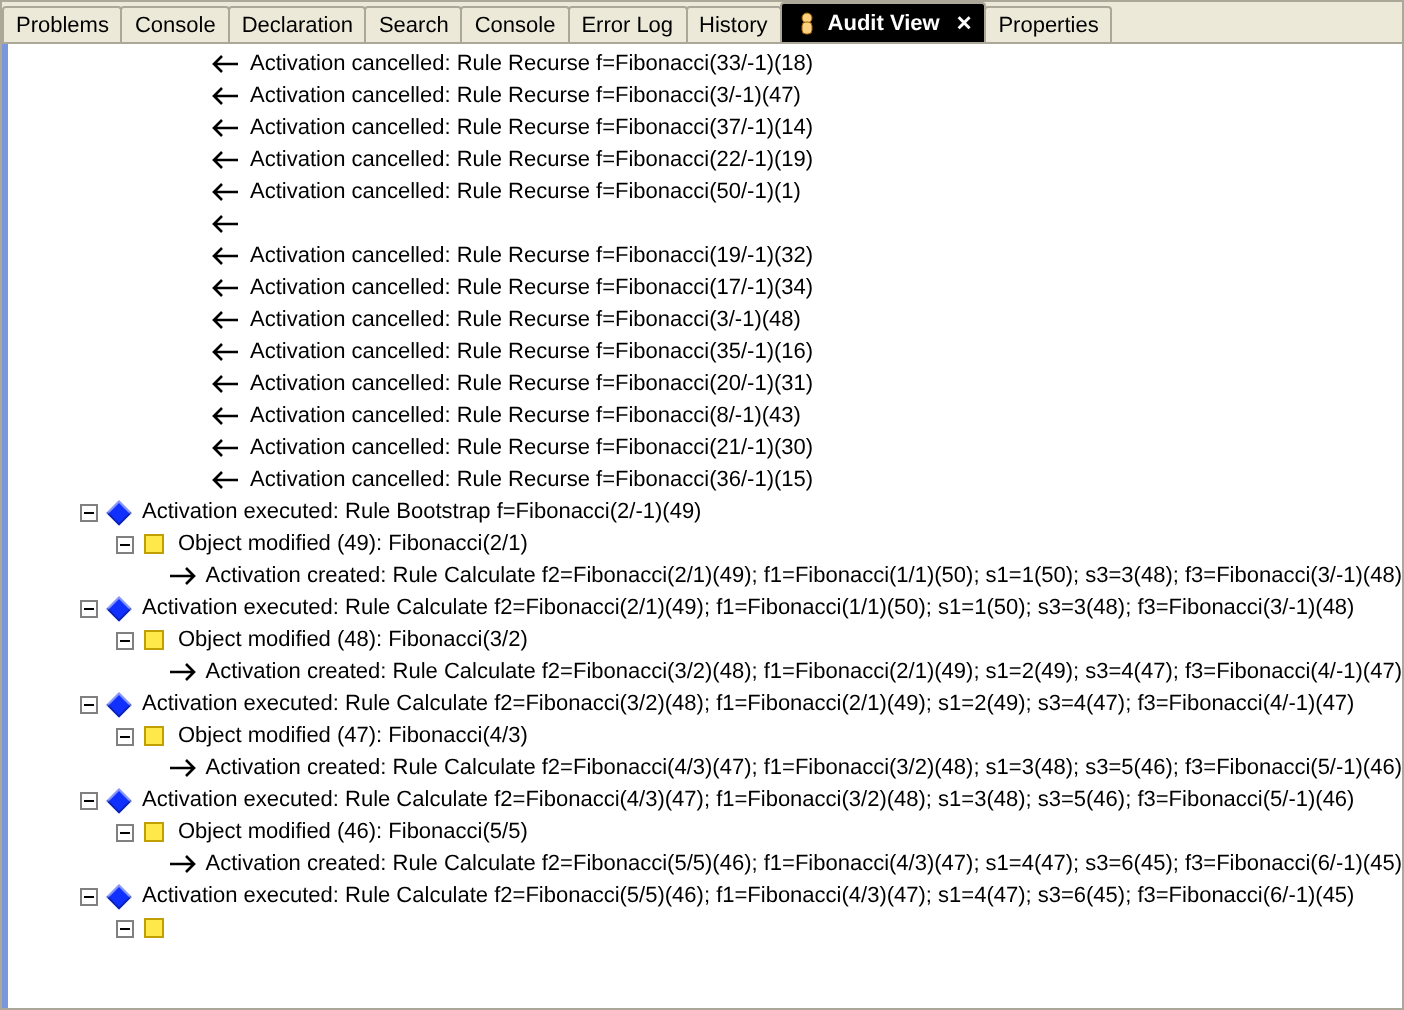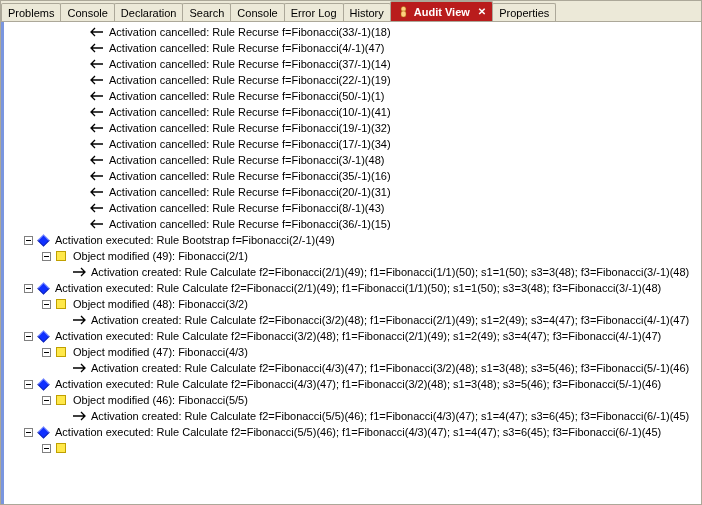--- a/index.html
+++ b/index.html
@@ -42,21 +42,21 @@
     cursor: default;
     position: relative;
     display: flex;
     align-items: center;
     gap: 4px;
     height: 13px;
     color: #000;
   }
   .tab.first { margin-left: 0; }
   .tab.active {
-    background: #b91c1c;
+    background: #000000;
     color: #fff;
     font-weight: bold;
     height: 15px;
     z-index: 2;
   }
   .tab.active .tab-icon {
     width: 13px;
     height: 13px;
     display: inline-block;
   }
@@ -67,21 +67,21 @@
   }
   .tab-icon svg { display: block; }
   .content-outer {
     flex: 1;
     background: #fff;
     border-left: 3px solid #7a96df;
     overflow: auto;
     box-sizing: border-box;
   }
   .tree {
-    padding: 2px 0 4px 0;
+    padding: 2px 0 4px 16px;
     white-space: nowrap;
   }
   .row {
     display: flex;
     align-items: center;
     height: 16px;
     line-height: 16px;
   }
   .indent {
     display: inline-block;
@@ -197,21 +197,21 @@
           <span class="indent"></span>
           <span class="indent"></span>
           <span class="indent"></span>
           <span class="indent"></span>
           <span style="width: 13px; display: inline-flex; align-items: center; justify-content: center;"></span>
           <span class="icon">
             <svg width="14" height="10">
               <path d="M5 1 L1 5 L5 9 M1 5 L13 5" stroke="#000" stroke-width="1.3" fill="none" stroke-linejoin="miter"></path>
             </svg>
           </span>
-          <span class="label">Activation cancelled: Rule Recurse f=Fibonacci(4/-1)(47)</span>
+          <span class="label">Activation cancelled: Rule Recurse f=Fibonacci(3/-1)(47)</span>
         </div>
         <div class="row">
           <span class="indent"></span>
           <span class="indent"></span>
           <span class="indent"></span>
           <span class="indent"></span>
           <span style="width: 13px; display: inline-flex; align-items: center; justify-content: center;"></span>
           <span class="icon">
             <svg width="14" height="10">
               <path d="M5 1 L1 5 L5 9 M1 5 L13 5" stroke="#000" stroke-width="1.3" fill="none" stroke-linejoin="miter"></path>
@@ -249,21 +249,20 @@
           <span class="indent"></span>
           <span class="indent"></span>
           <span class="indent"></span>
           <span class="indent"></span>
           <span style="width: 13px; display: inline-flex; align-items: center; justify-content: center;"></span>
           <span class="icon">
             <svg width="14" height="10">
               <path d="M5 1 L1 5 L5 9 M1 5 L13 5" stroke="#000" stroke-width="1.3" fill="none" stroke-linejoin="miter"></path>
             </svg>
           </span>
-          <span class="label">Activation cancelled: Rule Recurse f=Fibonacci(10/-1)(41)</span>
         </div>
         <div class="row">
           <span class="indent"></span>
           <span class="indent"></span>
           <span class="indent"></span>
           <span class="indent"></span>
           <span style="width: 13px; display: inline-flex; align-items: center; justify-content: center;"></span>
           <span class="icon">
             <svg width="14" height="10">
               <path d="M5 1 L1 5 L5 9 M1 5 L13 5" stroke="#000" stroke-width="1.3" fill="none" stroke-linejoin="miter"></path>
@@ -328,20 +327,33 @@
           <span class="indent"></span>
           <span class="indent"></span>
           <span class="indent"></span>
           <span style="width: 13px; display: inline-flex; align-items: center; justify-content: center;"></span>
           <span class="icon">
             <svg width="14" height="10">
               <path d="M5 1 L1 5 L5 9 M1 5 L13 5" stroke="#000" stroke-width="1.3" fill="none" stroke-linejoin="miter"></path>
             </svg>
           </span>
           <span class="label">Activation cancelled: Rule Recurse f=Fibonacci(8/-1)(43)</span>
+        </div>
+        <div class="row">
+          <span class="indent"></span>
+          <span class="indent"></span>
+          <span class="indent"></span>
+          <span class="indent"></span>
+          <span style="width: 13px; display: inline-flex; align-items: center; justify-content: center;"></span>
+          <span class="icon">
+            <svg width="14" height="10">
+              <path d="M5 1 L1 5 L5 9 M1 5 L13 5" stroke="#000" stroke-width="1.3" fill="none" stroke-linejoin="miter"></path>
+            </svg>
+          </span>
+          <span class="label">Activation cancelled: Rule Recurse f=Fibonacci(21/-1)(30)</span>
         </div>
         <div class="row">
           <span class="indent"></span>
           <span class="indent"></span>
           <span class="indent"></span>
           <span class="indent"></span>
           <span style="width: 13px; display: inline-flex; align-items: center; justify-content: center;"></span>
           <span class="icon">
             <svg width="14" height="10">
               <path d="M5 1 L1 5 L5 9 M1 5 L13 5" stroke="#000" stroke-width="1.3" fill="none" stroke-linejoin="miter"></path>

